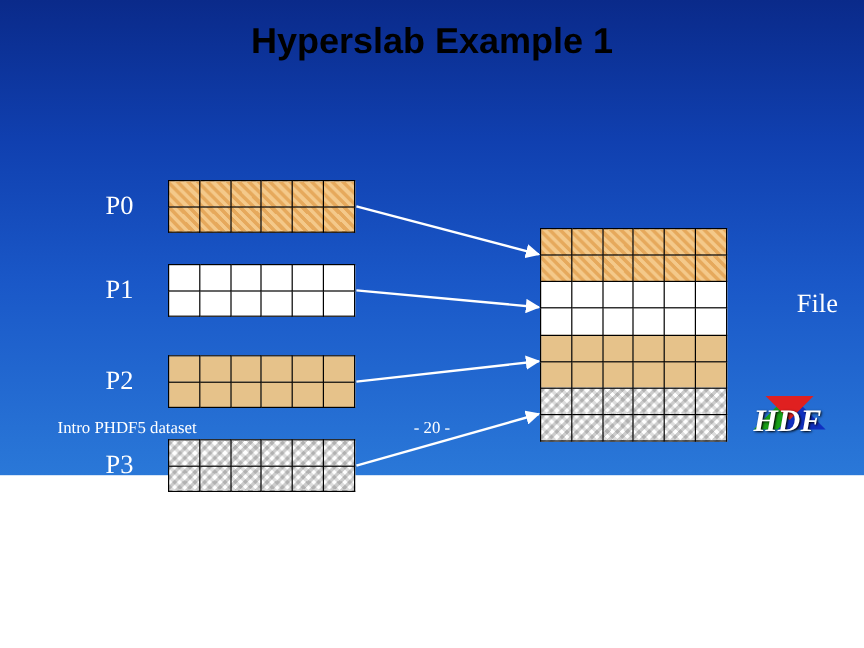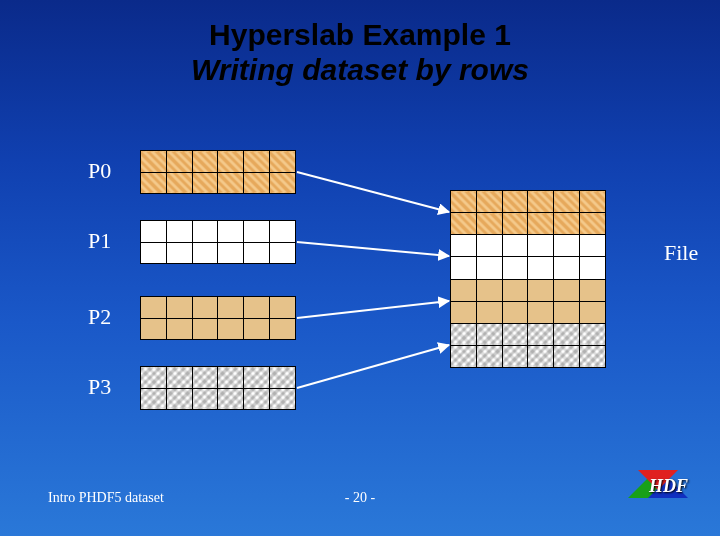--- a/index.html
+++ b/index.html
@@ -6,21 +6,21 @@
     margin: 0;
     padding: 0;
     width: 720px;
     height: 540px;
     font-family: "Times New Roman", Times, serif;
     overflow: hidden;
   }
   .slide {
     position: relative;
     width: 720px;
-    height: 536px;
+    height: 396px;
     background: linear-gradient(to bottom, #0a2a8a 0%, #1040b0 30%, #1a58c8 60%, #2a78d8 100%);
     text-decoration: underline;
   }
   .title {
     position: absolute;
     top: 18px;
     left: 0;
     width: 720px;
     text-align: center;
     color: #000;
@@ -119,37 +119,36 @@
   .hdf-logo .t3 {
     left: 20px; top: 8px;
     border-left: 20px solid transparent;
     border-right: 20px solid transparent;
     border-bottom: 20px solid #1030c0;
   }
   .hdf-logo .txt {
     position: absolute;
     left: 0; top: 6px;
     width: 60px;
-    text-align: right;
+    text-align: left;
     font-family: "Times New Roman", serif;
     font-style: italic;
     font-weight: bold;
-    font-size: 18px;
+    font-size: 26px;
     color: #fff;
     text-shadow: 1px 1px 2px #000;
   }
 </style>
 </head>
 <body>
 
 <div class="slide">
 
   <div class="title">
     <div class="line1">Hyperslab Example 1</div>
-    <div class="line2">Writing dataset by rows</div>
   </div>
 
   <div class="proc-label" style="top:158px">P0</div>
   <div class="proc-label" style="top:228px">P1</div>
   <div class="proc-label" style="top:304px">P2</div>
   <div class="proc-label" style="top:374px">P3</div>
 
   <div class="block" style="left:140px; top:150px; width:156px; height:44px">
     <table>
         <tbody>

